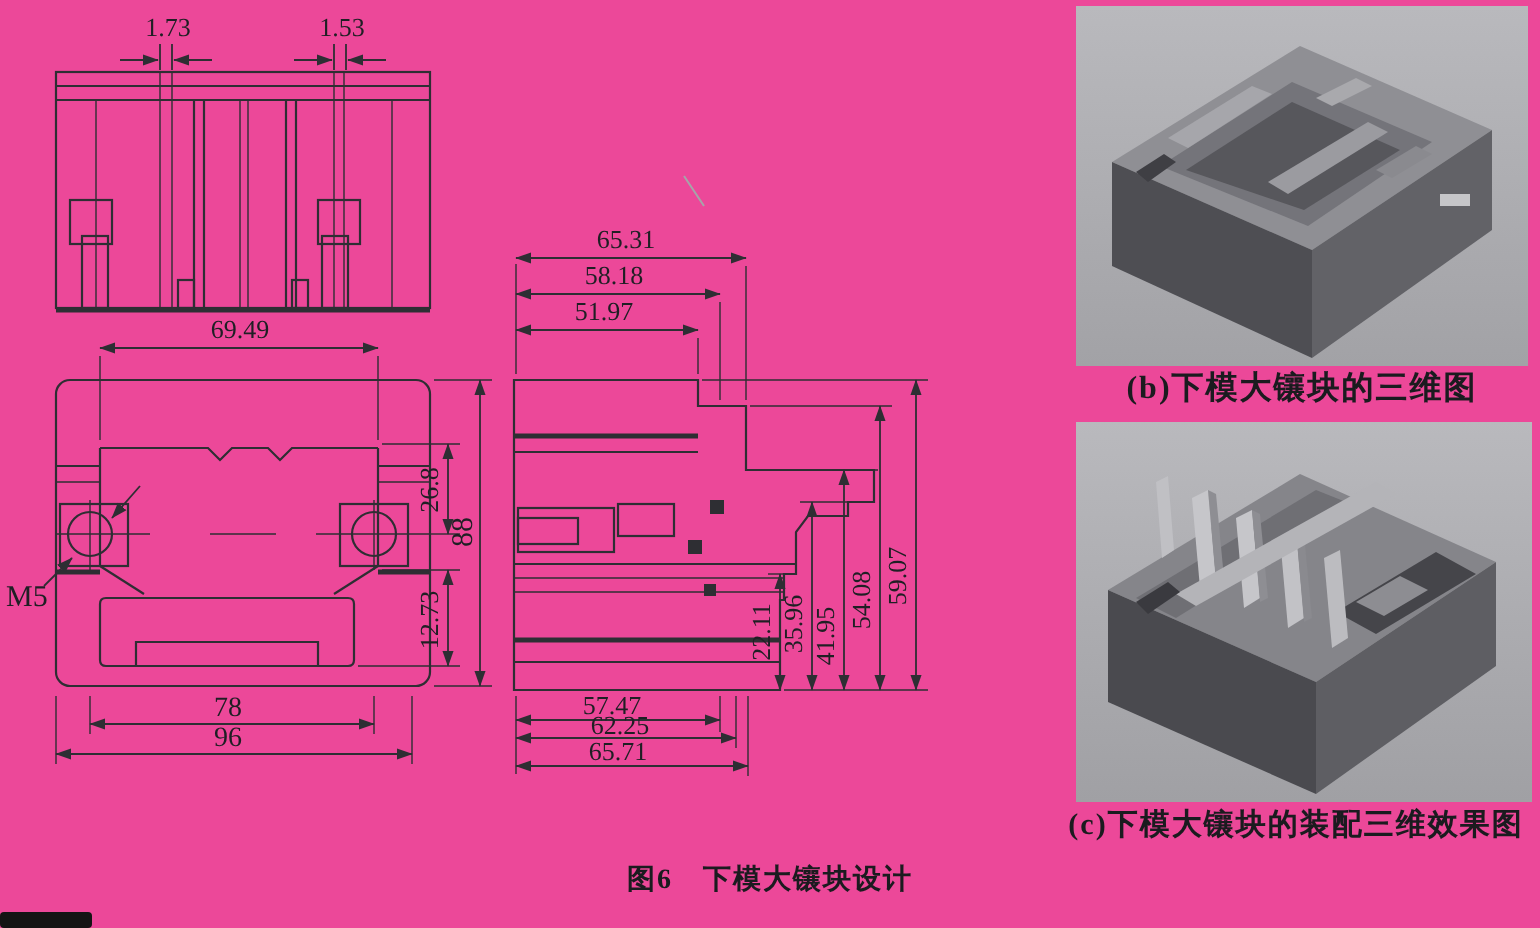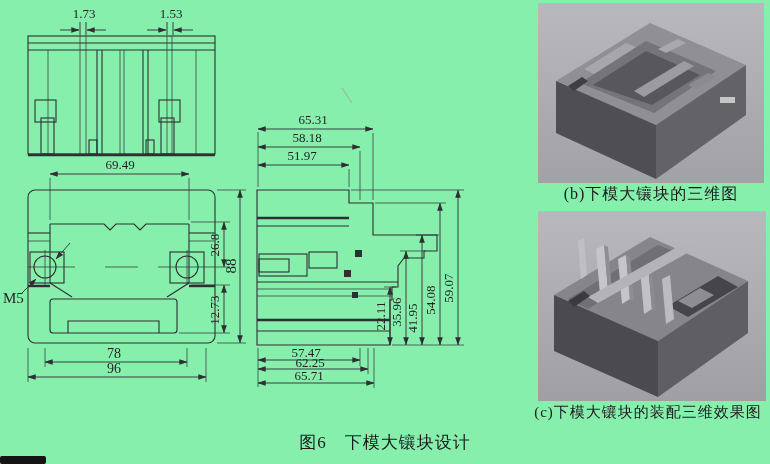--- a/index.html
+++ b/index.html
@@ -1,20 +1,20 @@
 <!DOCTYPE html>
 <html><head>
 <meta charset="utf-8">
 <style>
   html,body{margin:0;padding:0;}
   body{width:770px;height:464px;overflow:hidden;background:#c9c9cd;
        font-family:"Liberation Serif",serif;}
-  #page{position:relative;width:770px;height:464px;background:#86efac;}
+  #page{position:relative;width:770px;height:464px;background:#ec4899;}
   .abs{position:absolute;}
-  .caption{color:#1b1b1f;font-weight:400;text-align:center;letter-spacing:1px;}
+  .caption{color:#1b1b1f;font-weight:700;text-align:center;letter-spacing:1px;}
   svg text{font-family:"Liberation Serif",serif;fill:#1f1f24;}
   .ln{stroke:#2e2e33;stroke-width:1.1;fill:none;}
   .lt{stroke:#2e2e33;stroke-width:2.4;fill:none;}
   .th{stroke:#2e2e33;stroke-width:0.7;fill:none;}
   .dim{stroke:#2e2e33;stroke-width:0.9;fill:none;}
   .dtx{font-size:13px;}
   .sq{fill:#2e2e33;}
   #scan-smudge{left:0;top:456px;width:46px;height:8px;background:#141414;border-radius:2px;}
 </style>
 </head>
@@ -227,16 +227,16 @@
     <polygon points="88,44 92,46 96,88 92,90" fill="#8e8e93"></polygon>
     <polygon points="102,58 110,54 114,98 106,103" fill="#c2c2c6"></polygon>
     <polygon points="110,54 114,56 118,98 114,100" fill="#8a8a8f"></polygon>
     <polygon points="124,68 132,64 136,108 128,113" fill="#bcbcc0"></polygon>
     <polygon points="50,86 150,30 160,36 60,92" fill="#b4b4b8"></polygon>
     <polygon points="30,90 46,80 52,85 36,96" fill="#3a3a3f"></polygon>
   </svg>
 
   <div class="abs caption" style="left:538px;top:184px;width:226px;font-size:16px">(b)下模大镶块的三维图</div>
   <div class="abs caption" style="left:524px;top:403px;width:248px;font-size:15px">(c)下模大镶块的装配三维效果图</div>
-  <div class="abs caption" style="left:235px;top:431px;width:300px;font-size:17px;font-weight:400">图6　下模大镶块设计</div>
+  <div class="abs caption" style="left:235px;top:431px;width:300px;font-size:14px;font-weight:700">图6　下模大镶块设计</div>
 
   <div class="abs" id="scan-smudge"></div>
 </div>
 
 </body></html>

